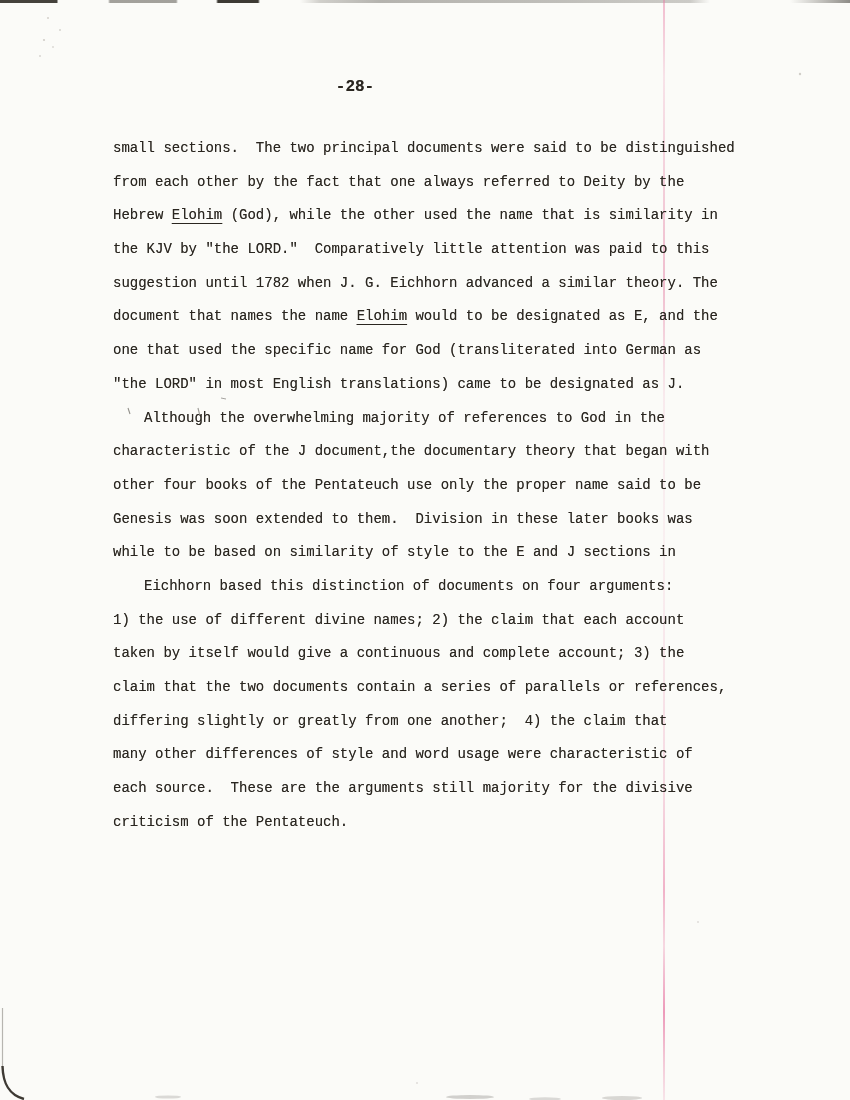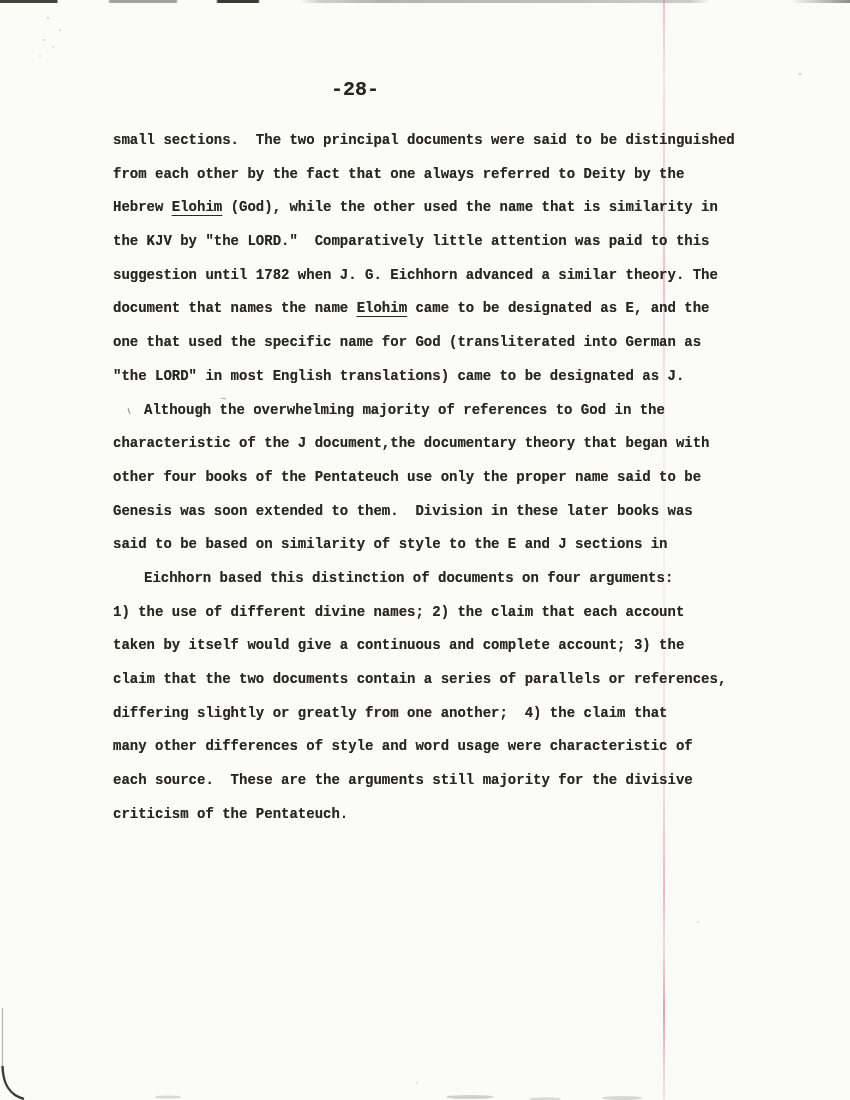--- a/index.html
+++ b/index.html
@@ -45,27 +45,27 @@
       rgba(236,160,188,.38) 72%,
       rgba(232,120,162,.55) 81%,
       rgba(236,150,182,.35) 86%,
       rgba(228,95,148,.62) 92%,
       rgba(232,130,168,.45) 96%,
       rgba(238,170,196,.28) 100%);
   }
   .page-number{
     position:absolute;top:78px;left:0;width:710px;
     text-align:center;
-    font-weight:bold;font-size:20px;
+    font-weight:bold;font-size:16px;
     color:var(--ink);
     text-shadow:0 0 .5px rgba(42,38,32,.55);
   }
   .text-block{
-    position:absolute;left:113px;top:124px;width:660px;
-    font-weight:bold;font-size:14px;line-height:33.7px;
+    position:absolute;left:113px;top:132px;width:660px;
+    font-weight:normal;font-size:14px;line-height:33.7px;
     color:var(--ink);
     text-shadow:0 0 .5px rgba(42,38,32,.55);
   }
   .line{white-space:pre;height:33.7px;}
   .line.indent{padding-left:31px;}
   .underline{
     text-decoration:underline;
     text-underline-offset:3.5px;
     text-decoration-thickness:1.2px;
   }
@@ -84,28 +84,28 @@
   <div class="margin-line"></div>
 
   <div class="page-number">-28-</div>
 
   <div class="text-block">
       <div class="line"><span>small sections.  The two principal documents were said to be distinguished</span></div>
       <div class="line"><span>from each other by the fact that one always referred to Deity by the</span></div>
       <div class="line"><span>Hebrew </span><span class="underline">Elohim</span><span> (God), while the other used the name that is similarity in</span></div>
       <div class="line"><span>the KJV by "the LORD."  Comparatively little attention was paid to this</span></div>
       <div class="line"><span>suggestion until 1782 when J. G. Eichhorn advanced a similar theory. The</span></div>
-      <div class="line"><span>document that names the name </span><span class="underline">Elohim</span><span> came to be designated as E, and the</span></div>
+      <div class="line"><span>document that names the name </span><span class="underline">Elohim</span><span> would to be designated as E, and the</span></div>
       <div class="line"><span>one that used the specific name for God (transliterated into German as</span></div>
       <div class="line"><span>"the LORD" in most English translations) came to be designated as J.</span></div>
       <div class="line indent"><span>Although the overwhelming majority of references to God in the</span></div>
       <div class="line"><span>characteristic of the J document,the documentary theory that began with</span></div>
       <div class="line"><span>other four books of the Pentateuch use only the proper name said to be</span></div>
       <div class="line"><span>Genesis was soon extended to them.  Division in these later books was</span></div>
-      <div class="line"><span>said to be based on similarity of style to the E and J sections in</span></div>
+      <div class="line"><span>while to be based on similarity of style to the E and J sections in</span></div>
       <div class="line indent"><span>Eichhorn based this distinction of documents on four arguments:</span></div>
       <div class="line"><span>1) the use of different divine names; 2) the claim that each account</span></div>
       <div class="line"><span>taken by itself would give a continuous and complete account; 3) the</span></div>
       <div class="line"><span>claim that the two documents contain a series of parallels or references,</span></div>
       <div class="line"><span>differing slightly or greatly from one another;  4) the claim that</span></div>
       <div class="line"><span>many other differences of style and word usage were characteristic of</span></div>
       <div class="line"><span>each source.  These are the arguments still majority for the divisive</span></div>
       <div class="line"><span>criticism of the Pentateuch.</span></div>
     </div>
 

